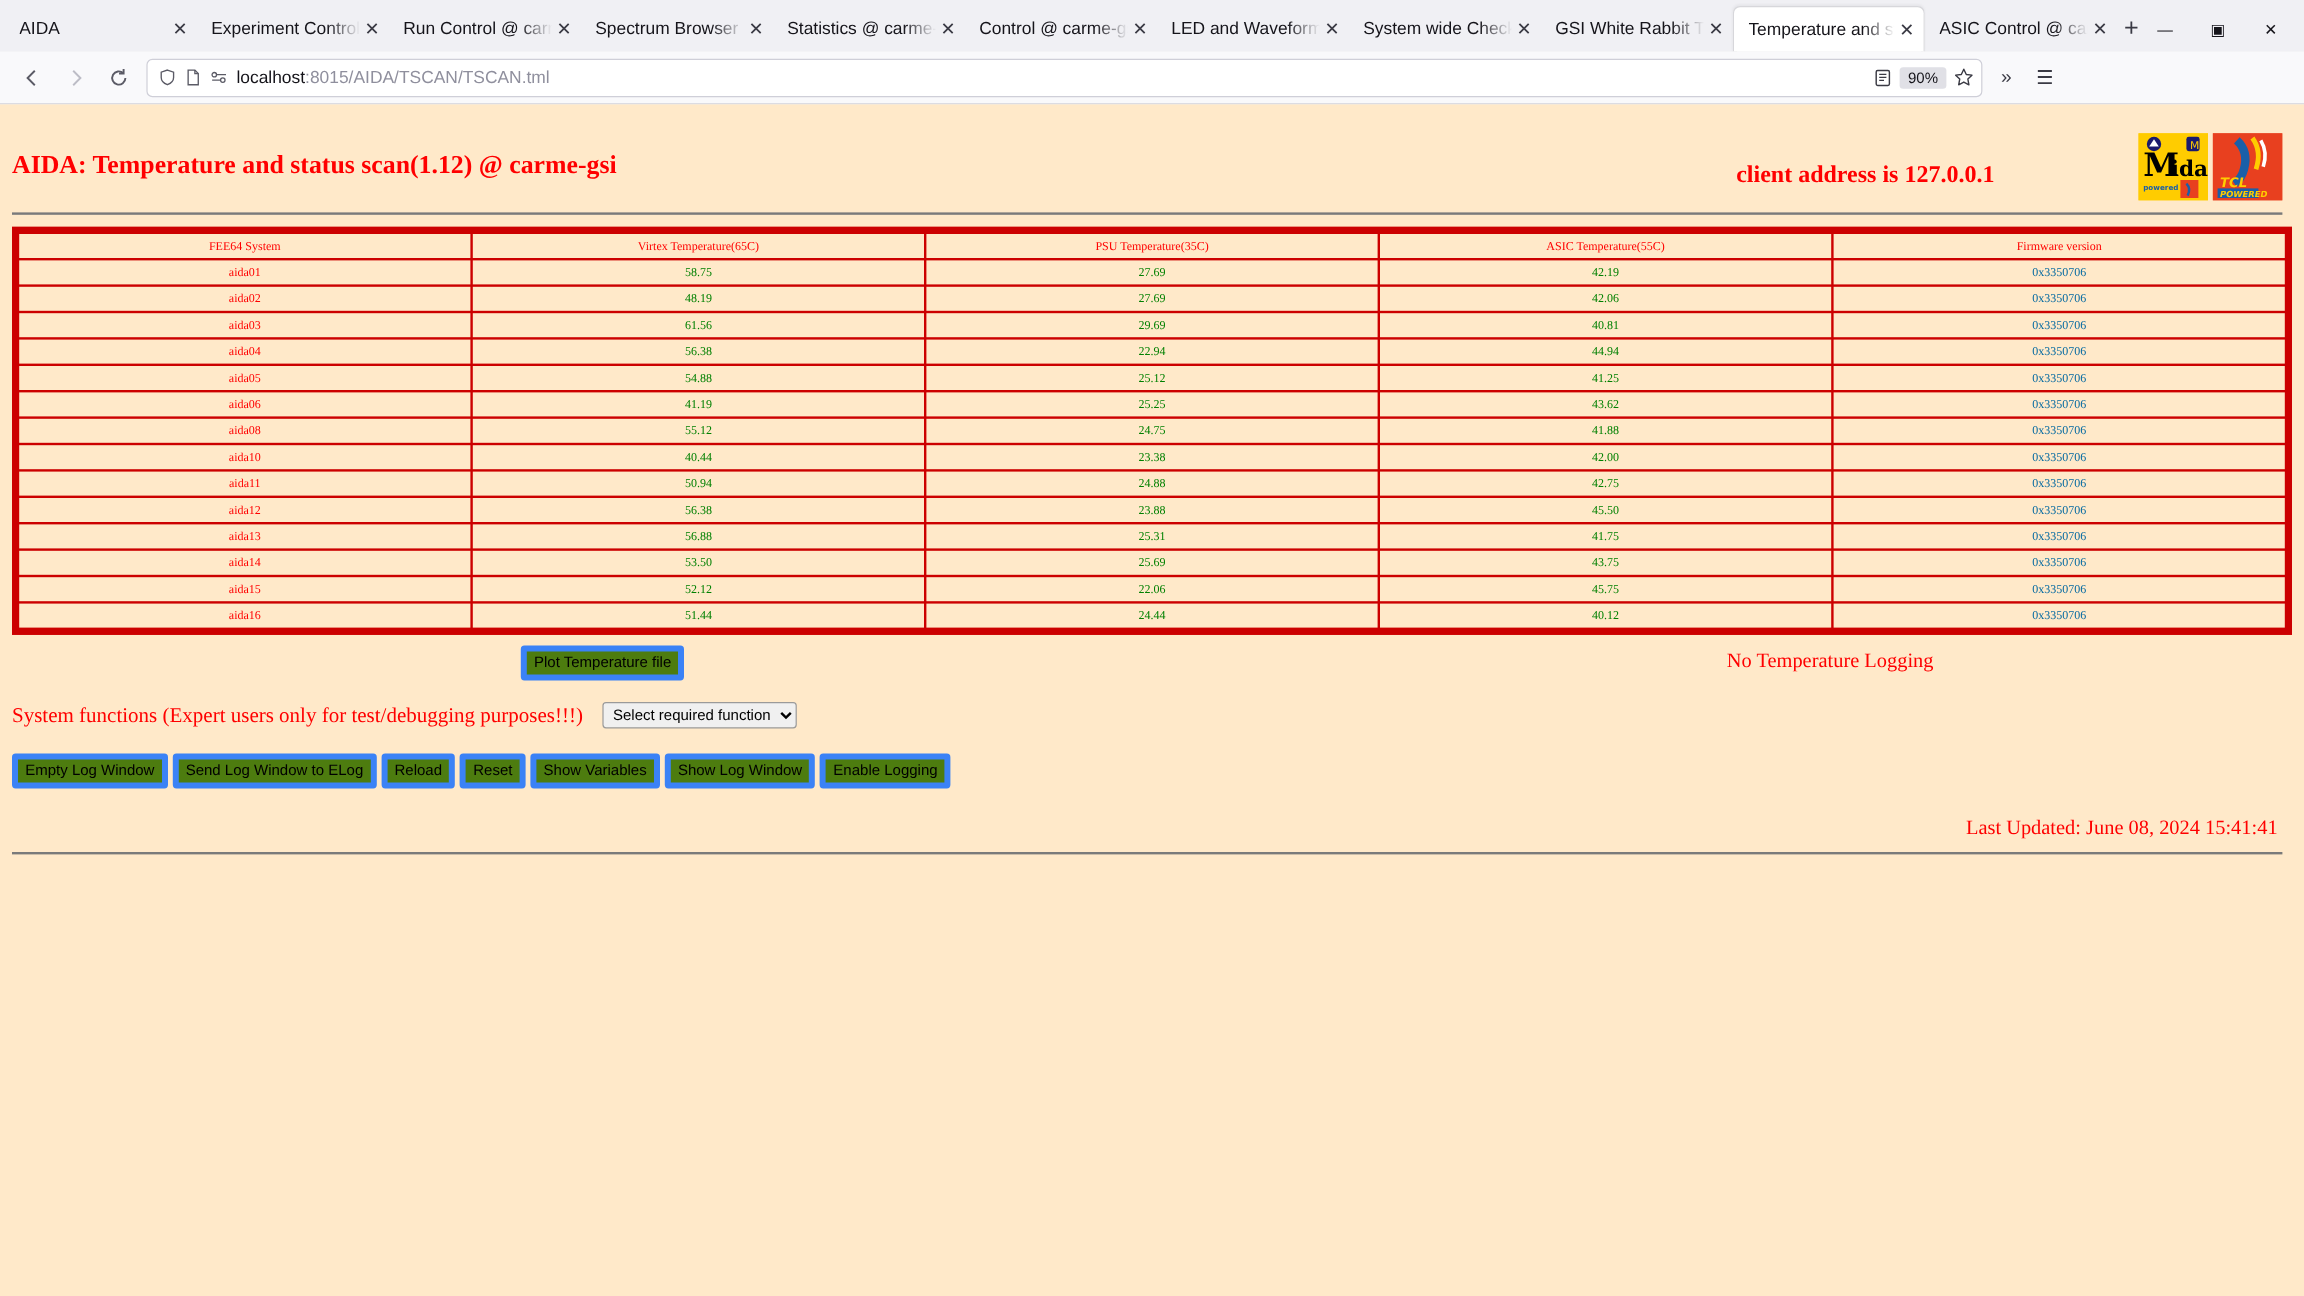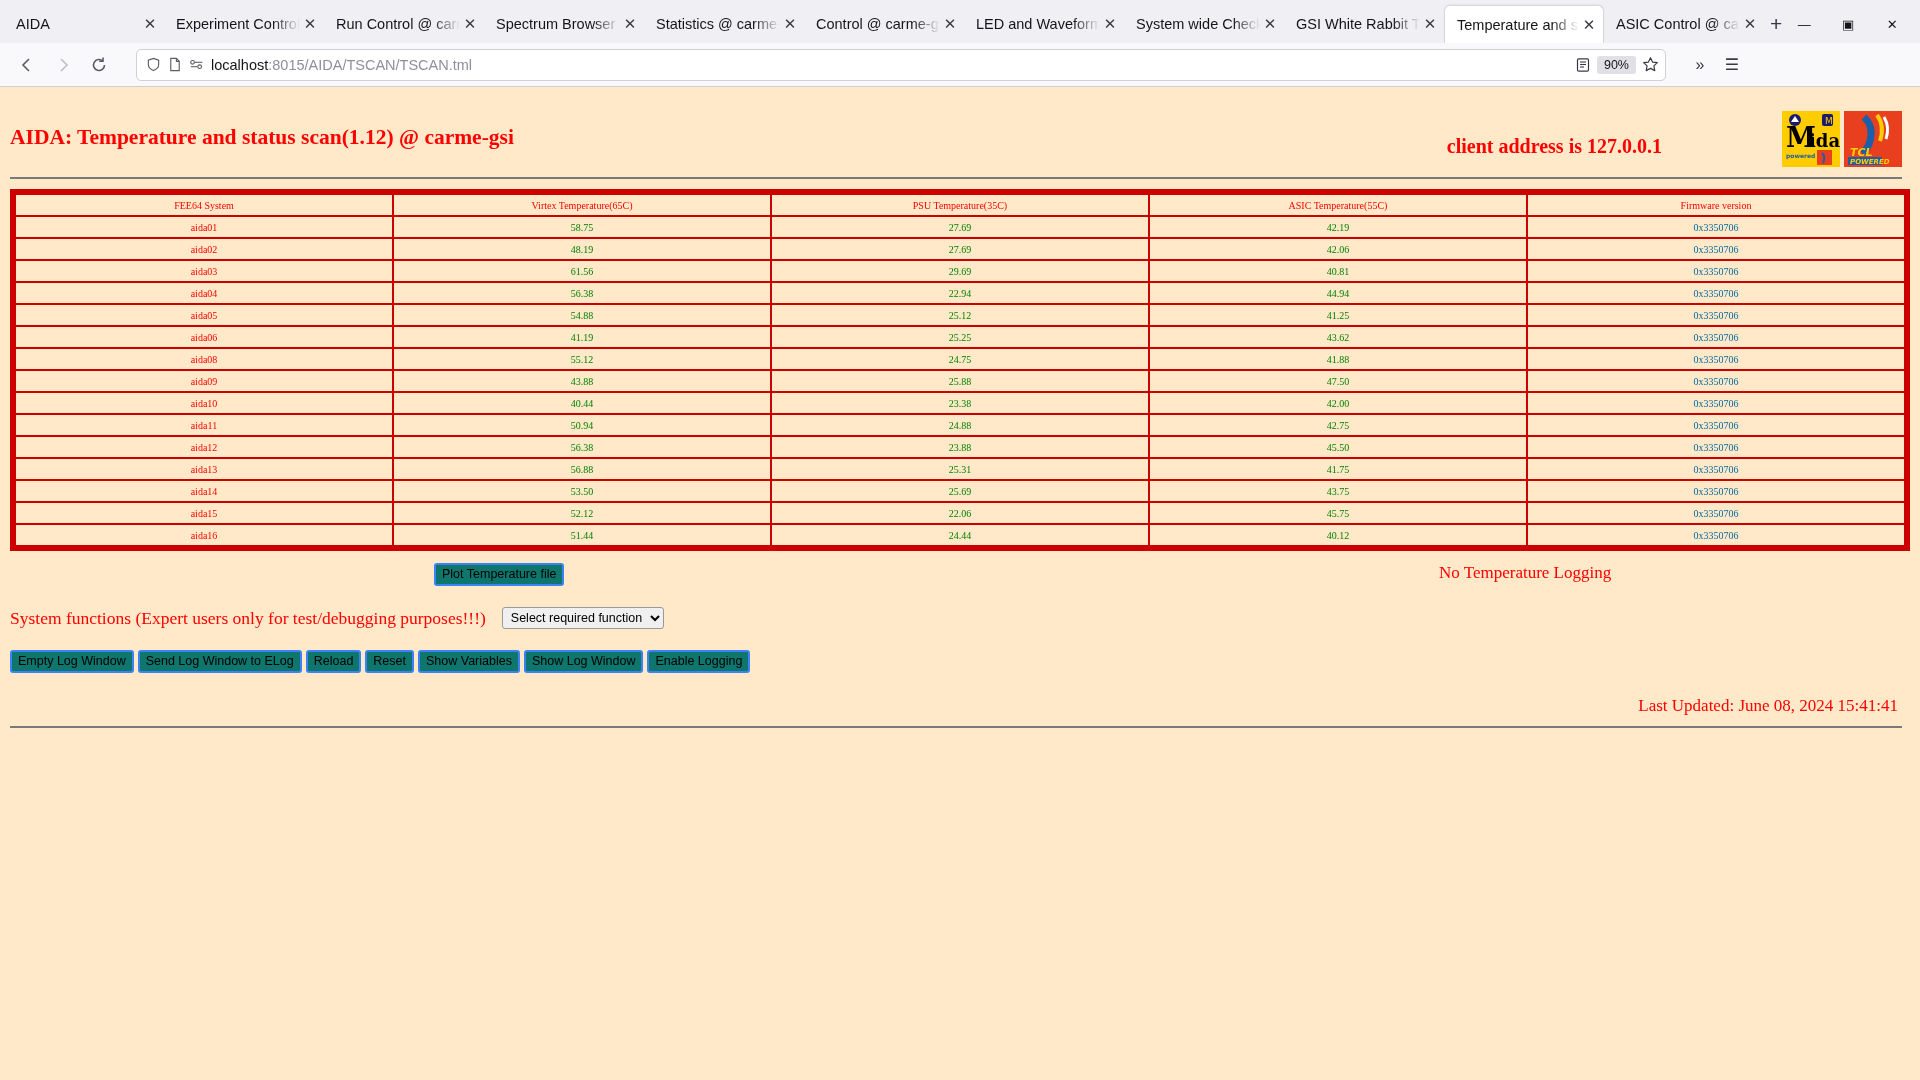--- a/index.html
+++ b/index.html
@@ -92,21 +92,21 @@
     width: 34px; height: 34px;
     display: flex; align-items: center; justify-content: center;
     margin-right: 2px;
     border-radius: 4px;
     color: #5b5b66;
   }
   .nav-icon-btn.disabled { color: #bdbdc6; }
   #url-bar {
     flex: 1 1 auto;
     height: 32px;
-    margin: 0 18px;
+    margin: 0 4px;
     background: #ffffff;
     border: 1px solid #cfcfd8;
     border-radius: 5px;
     display: flex;
     align-items: center;
     padding: 0 6px;
     max-width: 1530px;
   }
   .url-left-icons { display: flex; align-items: center; gap: 7px; padding: 0 6px 0 3px; color: #5b5b66; }
   #url-text {
@@ -207,22 +207,22 @@
     display: flex;
     align-items: center;
     margin-top: 10px;
     position: relative;
     height: 26px;
   }
   #plot-button-holder { margin-left: 424px; }
   button.ui-btn {
     font-family: "Liberation Sans", sans-serif;
     font-size: 12.5px;
-    background: #0f766e;
-    border: 2px solid #3b82f6;
+    background: #4d7c0f;
+    border: 5px solid #3b82f6;
     border-radius: 3px;
     padding: 2px 6px;
     color: #000;
     line-height: 15px;
   }
   #no-logging {
     position: absolute;
     left: 1429px;
     top: 2px;
     font-size: 17px;
@@ -480,27 +480,20 @@
             <td class="fw-cell">0x3350706</td>
           </tr>
           <tr>
             <td class="sys-cell">aida08</td>
             <td class="val-cell">55.12</td>
             <td class="val-cell">24.75</td>
             <td class="val-cell">41.88</td>
             <td class="fw-cell">0x3350706</td>
           </tr>
           <tr>
-            <td class="sys-cell">aida09</td>
-            <td class="val-cell">43.88</td>
-            <td class="val-cell">25.88</td>
-            <td class="val-cell">47.50</td>
-            <td class="fw-cell">0x3350706</td>
-          </tr>
-          <tr>
             <td class="sys-cell">aida10</td>
             <td class="val-cell">40.44</td>
             <td class="val-cell">23.38</td>
             <td class="val-cell">42.00</td>
             <td class="fw-cell">0x3350706</td>
           </tr>
           <tr>
             <td class="sys-cell">aida11</td>
             <td class="val-cell">50.94</td>
             <td class="val-cell">24.88</td>

